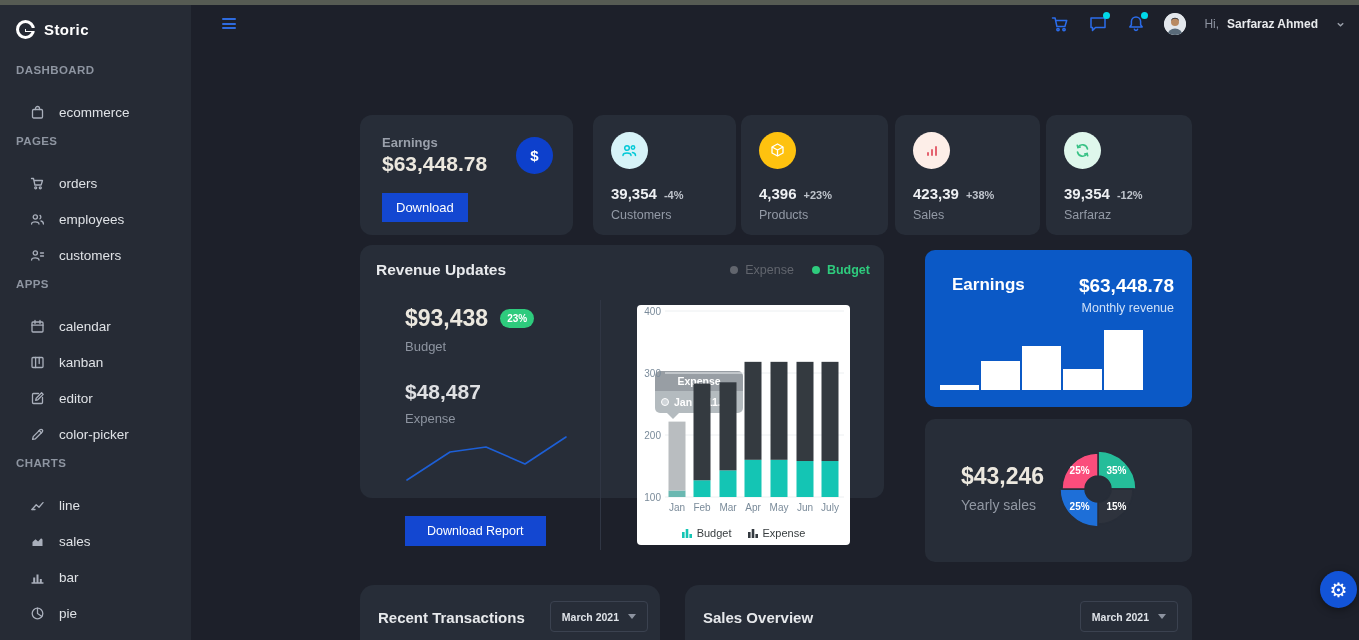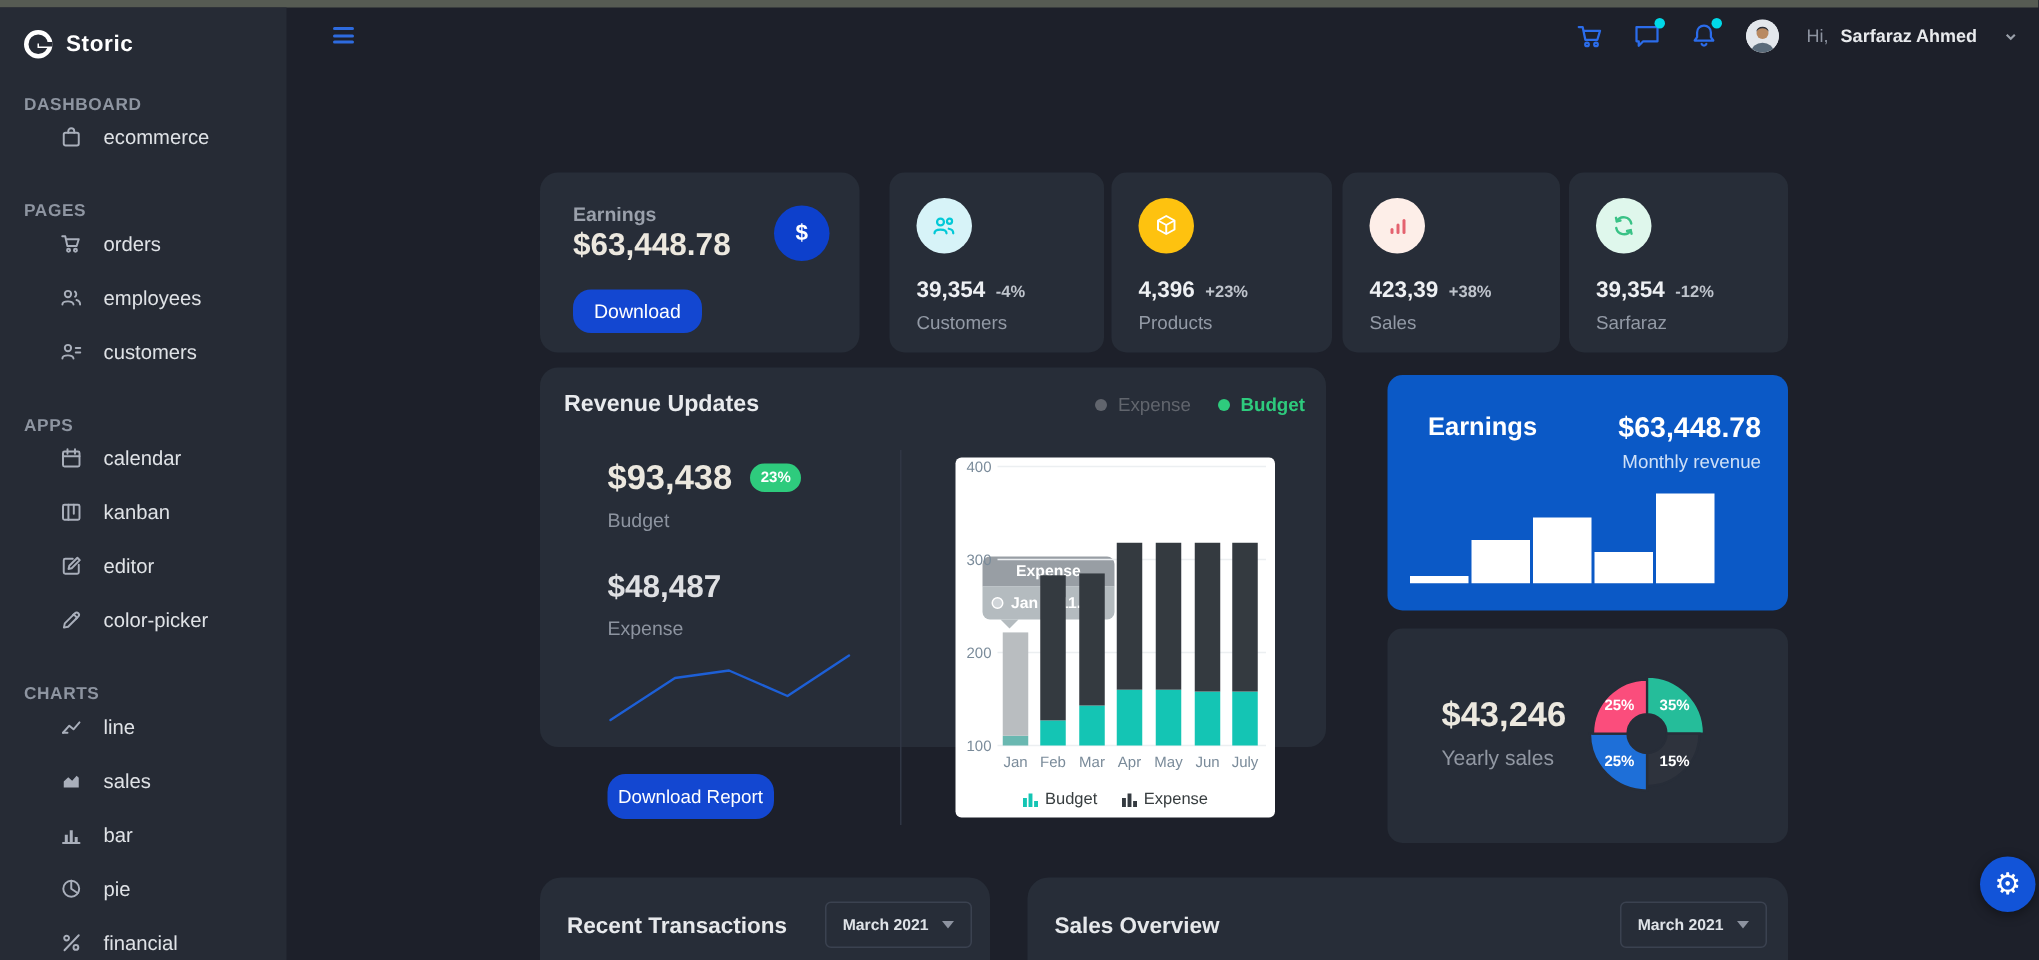--- a/index.html
+++ b/index.html
@@ -23,21 +23,21 @@
     border:3px solid #fff; position:relative; background:transparent;
   }
   .logo-mark::after{
     content:""; position:absolute; right:-3px; top:5px; width:9px; height:3px; background:#262b35;
   }
   .logo-mark::before{
     content:""; position:absolute; right:-1px; top:6px; width:8px; height:3px; background:#fff;
   }
   .logo-text { font-size:15px; font-weight:bold; color:#ffffff; letter-spacing:.4px; }
   .nav-section { margin:15px 16px 2px 16px; font-size:11.5px; color:#8e95a1; letter-spacing:.4px; height:18px;font-weight:bold; }
-  .nav-item { height:36px; display:flex; align-items:flex-start; gap:14px; padding-left:40px;
+  .nav-item { height:36px; display:flex; align-items:flex-end; gap:14px; padding-left:30px;
               font-size:13.5px; color:#dfe2e6; cursor:pointer; }
   .nav-item svg { flex:0 0 auto; }
   .nav-ic { stroke:#a9afbb; fill:none; stroke-width:1.3; stroke-linecap:round; stroke-linejoin:round; }
 
   
   #topbar { left:191px; top:5px; width:1168px; height:42px; }
   #hamburger { position:absolute; left:31px; top:13px; width:14px; height:12px; cursor:pointer; }
   #hamburger span { display:block; height:2px; background:#2e6bdf; margin-bottom:2.5px; border-radius:1px; }
   #topbar-right { position:absolute; right:14px; top:8px; display:flex; align-items:center; gap:18px; }
   .tb-icon { position:relative; cursor:pointer; width:20px; height:20px; }
@@ -51,21 +51,21 @@
   
   .card { background:#272d38; border-radius:12px; }
 
   
   #earn-card { left:360px; top:115px; width:213px; height:120px; padding:20px 22px; }
   #earn-card .lbl { font-size:13px; color:#9aa0ab; font-weight:bold; }
   #earn-card .val { font-size:21px; font-weight:bold; color:#ece8df; margin-top:2px; }
   #dollar-circle { position:absolute; right:20px; top:22px; width:37px; height:37px; border-radius:50%;
       background:#0d40cc; display:flex; align-items:center; justify-content:center;
       color:#fff; font-size:15px; font-weight:bold; cursor:pointer; }
-  .btn-blue { display:inline-block; background:#1347d1; color:#fff; border:none; border-radius:12px;
+  .btn-blue { display:inline-block; background:#1347d1; color:#fff; border:none; border-radius:0;
       font-family:inherit; font-size:13px; padding:7px 14px; cursor:pointer; }
   #earn-card .btn-blue { position:absolute; left:22px; bottom:13px; }
 
   
   .stat-card { top:115px; height:120px; border-radius:10px; background:#272d38; padding:17px 18px; }
   .stat-circle { width:37px; height:37px; border-radius:50%; display:flex; align-items:center; justify-content:center; }
   .stat-val-row { margin-top:16px; display:flex; align-items:baseline; gap:7px; }
   .stat-val { font-size:15px; font-weight:bold; color:#eef0f3; }
   .stat-delta { font-size:11px; color:#bfc4cc; font-weight:bold; }
   .stat-label { margin-top:6px; font-size:12.5px; color:#939aa6; }
@@ -78,21 +78,21 @@
   .leg-dot { width:8px; height:8px; border-radius:50%; }
   .leg-off { color:#61656d; } .leg-off .leg-dot { background:#61656d; }
   .leg-on { color:#2ecb7d; font-weight:bold; } .leg-on .leg-dot { background:#2ecb7d; }
   #rev-divider { position:absolute; left:240px; top:55px; width:1px; height:250px; background:#303644; }
   #rev-left { position:absolute; left:45px; top:60px; width:190px; }
   .big-val { font-size:23px; font-weight:bold; color:#ece8df; display:flex; align-items:center; gap:12px; }
   .badge-green { background:#2ecb7d; color:#fff; font-size:10px; font-weight:bold; border-radius:11px; padding:4px 7px; }
   .sub-lbl { font-size:13px; color:#8d94a0; margin-top:7px; }
   .big-val2 { font-size:21px; font-weight:bold; color:#dfe0e3; margin-top:26px; }
   #spark-wrap { position:absolute; left:40px; top:180px; }
-  #rev-left-btn { position:absolute; left:45px; top:271px; font-size:12.5px; padding:8px 7px; }
+  #rev-left-btn { position:absolute; left:45px; top:271px; font-size:12.5px; padding:8px 22px; }
 
   
   #chart-card { position:absolute; left:277px; top:60px; width:213px; height:240px; background:#ffffff; border-radius:4px; }
   #rev-tooltip { position:absolute; left:18px; top:66px; width:88px; border-radius:5px; overflow:visible; z-index:1;
        font-size:10.5px; color:#fff; }
   #rev-tooltip .tt-head { background:rgba(146,153,159,.95); padding:4px 0; text-align:center; font-weight:bold;
        border-radius:5px 5px 0 0; }
   #rev-tooltip .tt-body { background:rgba(174,181,186,.92); padding:5px 6px; border-radius:0 0 5px 5px;
        display:flex; align-items:center; gap:5px; font-weight:bold; }
   #rev-tooltip .tt-mark { width:8px; height:8px; border-radius:50%; background:#cfd4d8; border:1.5px solid #fff; }

